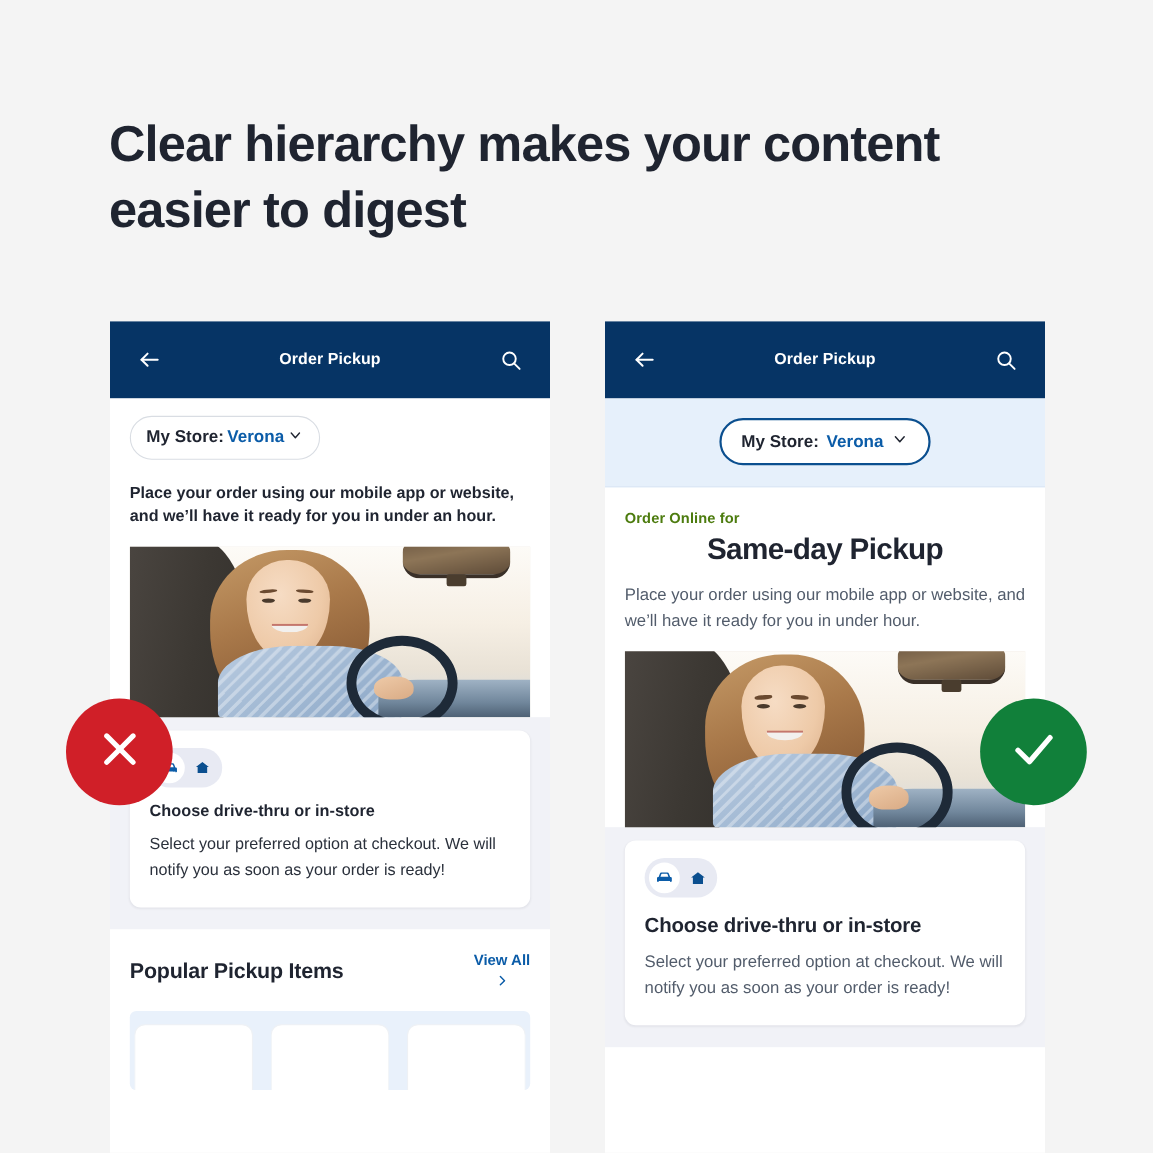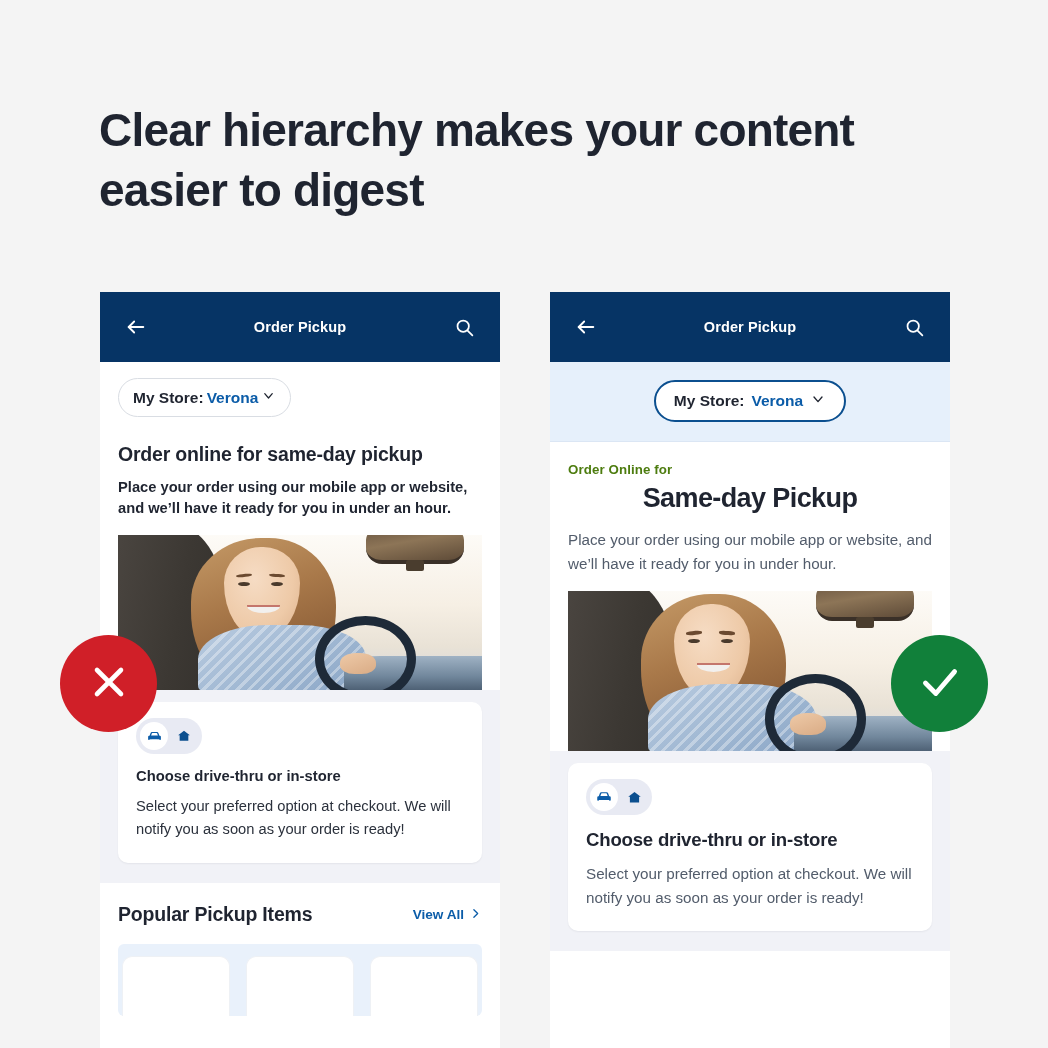--- a/index.html
+++ b/index.html
@@ -329,20 +329,21 @@
     color: #1f2430;
     letter-spacing: -0.2px;
   }
   .view-all {
     display: inline-flex;
     align-items: center;
     gap: 5px;
     font-size: 13.6px;
     font-weight: bold;
     color: #0b5ca8;
+    flex-direction: column;
   }
   .tiles {
     display: flex;
     gap: 16px;
     margin-top: 18px;
     background: #e9f1fb;
     padding: 12px 4px 0 4px;
     border-radius: 6px;
   }
   .tile {
@@ -420,21 +421,20 @@
       <span class="store-name">Verona</span>
       <span>
         <svg width="15" height="15" viewBox="0 0 24 24" fill="none" stroke="#1f2430" stroke-width="2" stroke-linecap="round" stroke-linejoin="round">
           <polyline points="6,9 12,16 18,9"></polyline>
         </svg>
       </span>
     </div>
   </div>
 
   <div class="content">
-    <div class="h-flat">Order online for same-day pickup</div>
     <div class="body-flat">Place your order using our mobile app or website, and we’ll have it ready for you in under an hour.</div>
   </div>
 
   <div class="content">
     <div class="photo">
       <div class="ph-sky"></div>
       <div class="ph-mirror"></div>
       <div class="ph-mirror-stem"></div>
       <div class="ph-seat"></div>
       <div class="ph-hair"></div>

